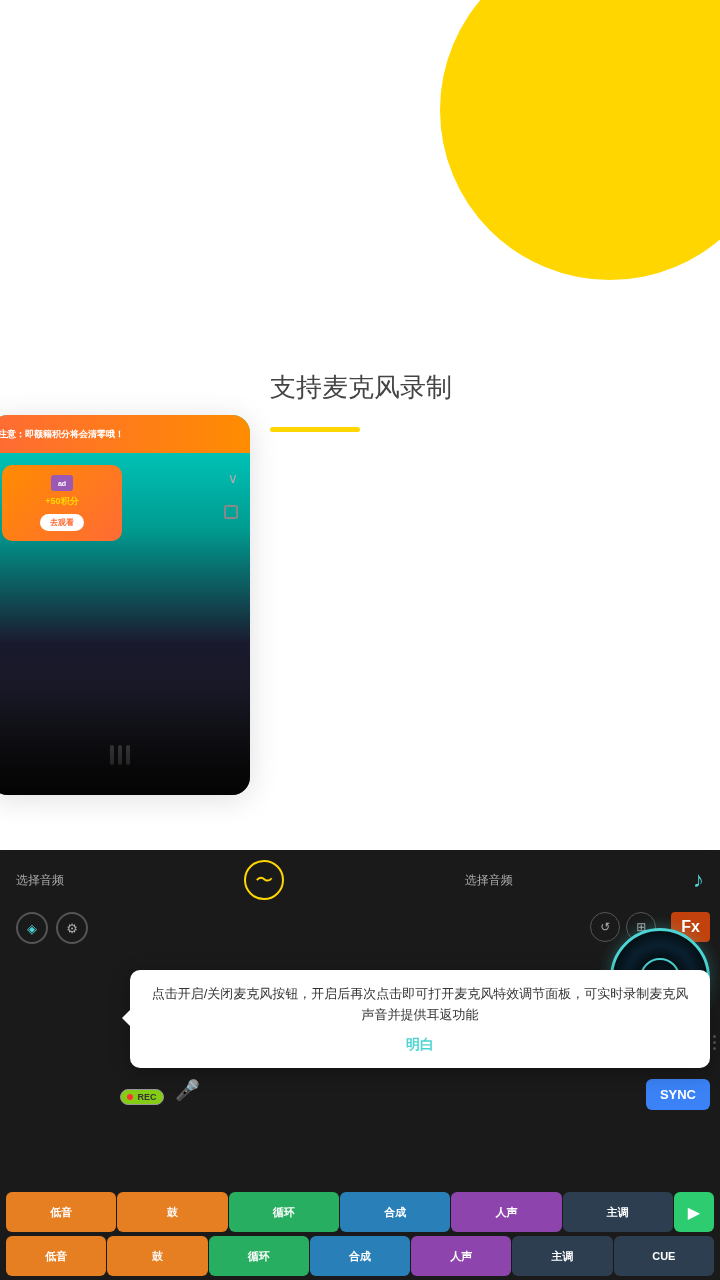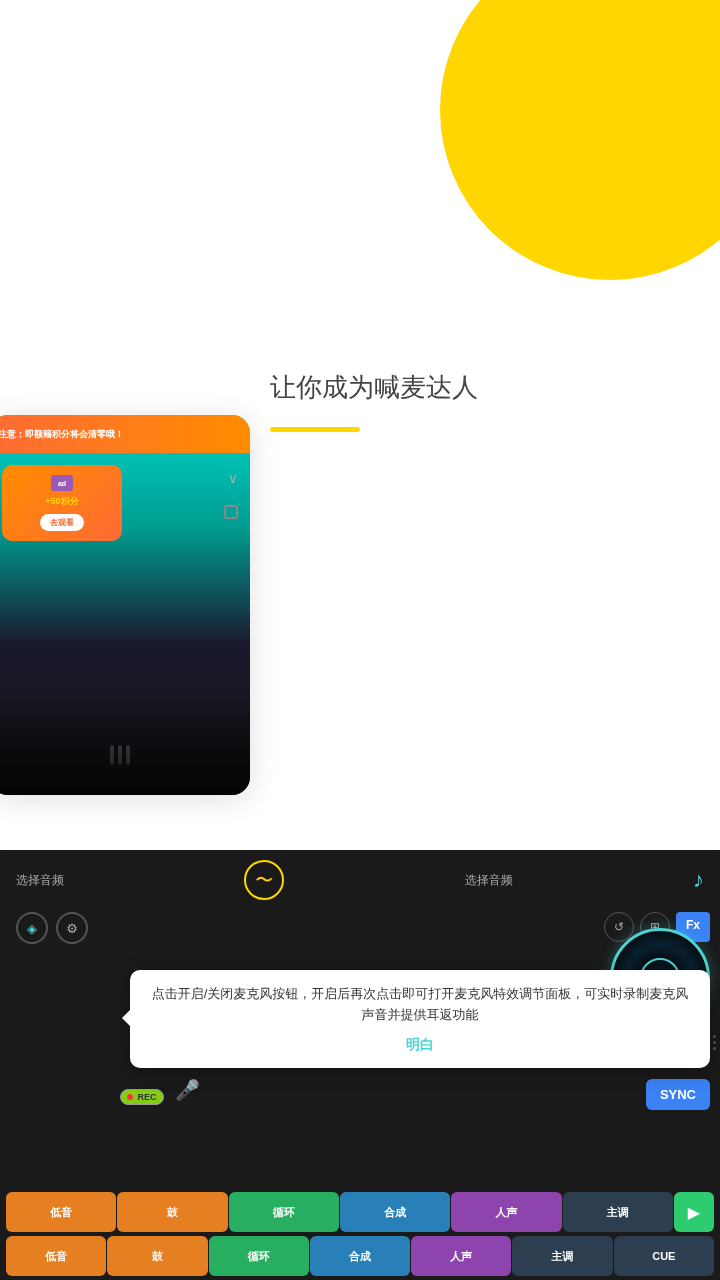--- a/index.html
+++ b/index.html
@@ -242,26 +242,27 @@
       color: #aaa;
       font-size: 13px;
     }
     .dj-ctrl-gem {
       color: #4CD4D4;
     }
     .dj-ctrl-gear {
       color: #aaa;
     }
     .dj-fx-btn {
-      background: #3b82f6;
+      background: #c2410c;
       color: #fff;
-      font-size: 12px;
+      font-size: 16px;
       font-weight: bold;
       padding: 6px 10px;
       border-radius: 4px;
+      margin-left: 9px;
     }
     .dj-right-icons {
       display: flex;
       gap: 6px;
       position: absolute;
       right: 10px;
       top: 2px;
     }
     .dj-right-icon {
       width: 30px;
@@ -469,21 +470,21 @@
       background: #555;
       border-radius: 50%;
     }
   </style>
 </head>
 <body>
 
 <div class="bg-blob"></div>
 
 <div class="text-section">
-  <div class="sub-title">让你成为喊麦达人</div>
+  <div class="sub-title">支持麦克风录制</div>
   <div class="yellow-bar"></div>
 </div>
 
 <div class="mockup-top">
   <div class="mockup-top-inner">
     <div class="mockup-top-banner">
       <span class="mockup-top-banner-text">注意：即额籍积分将会清零哦！</span>
     </div>
     <div class="mockup-top-card">
       <div class="mockup-top-card-ad">

